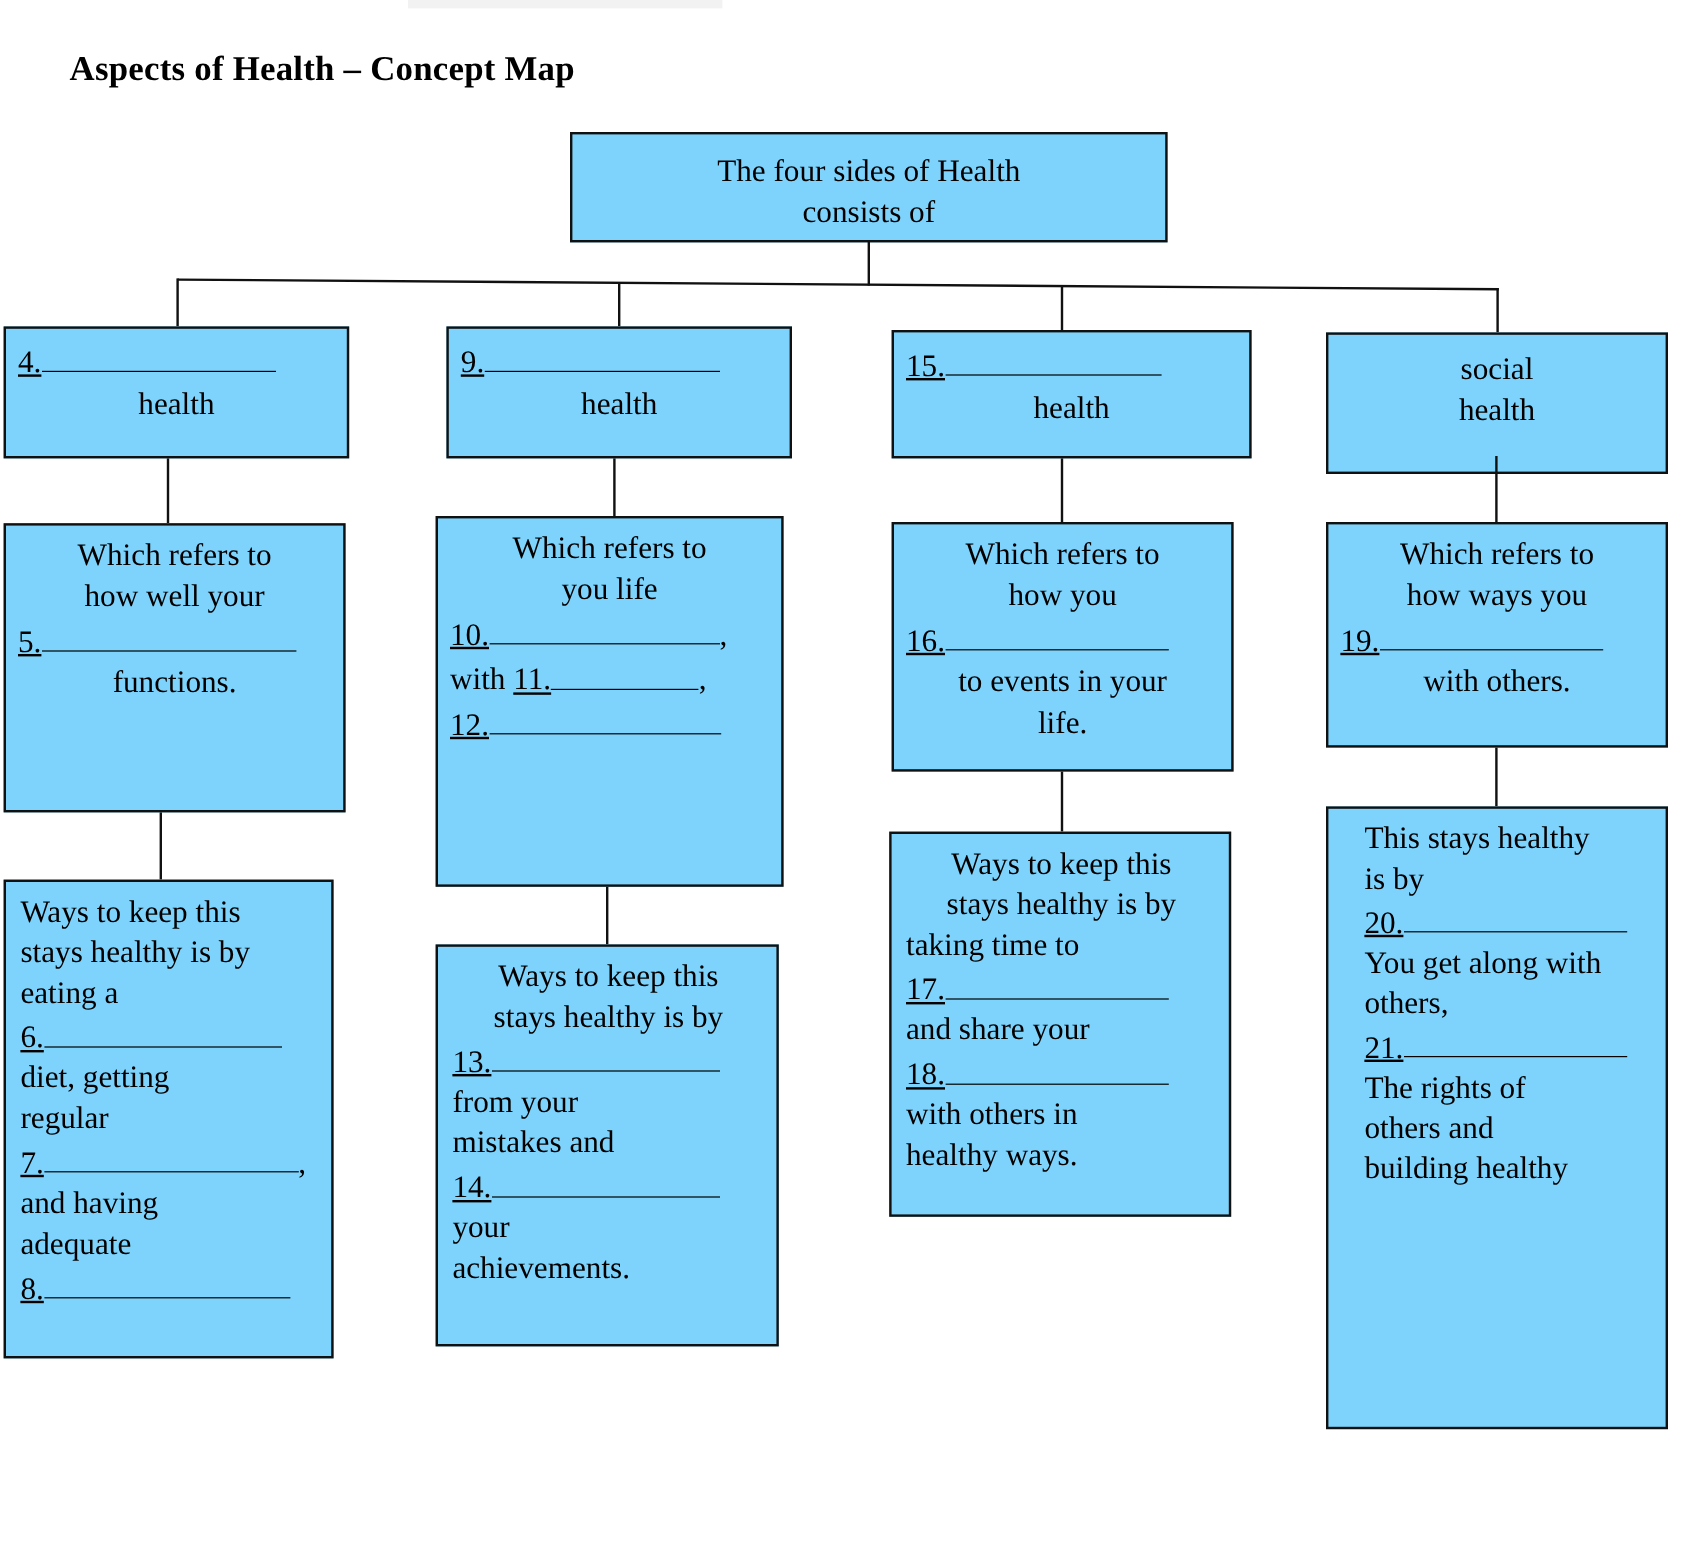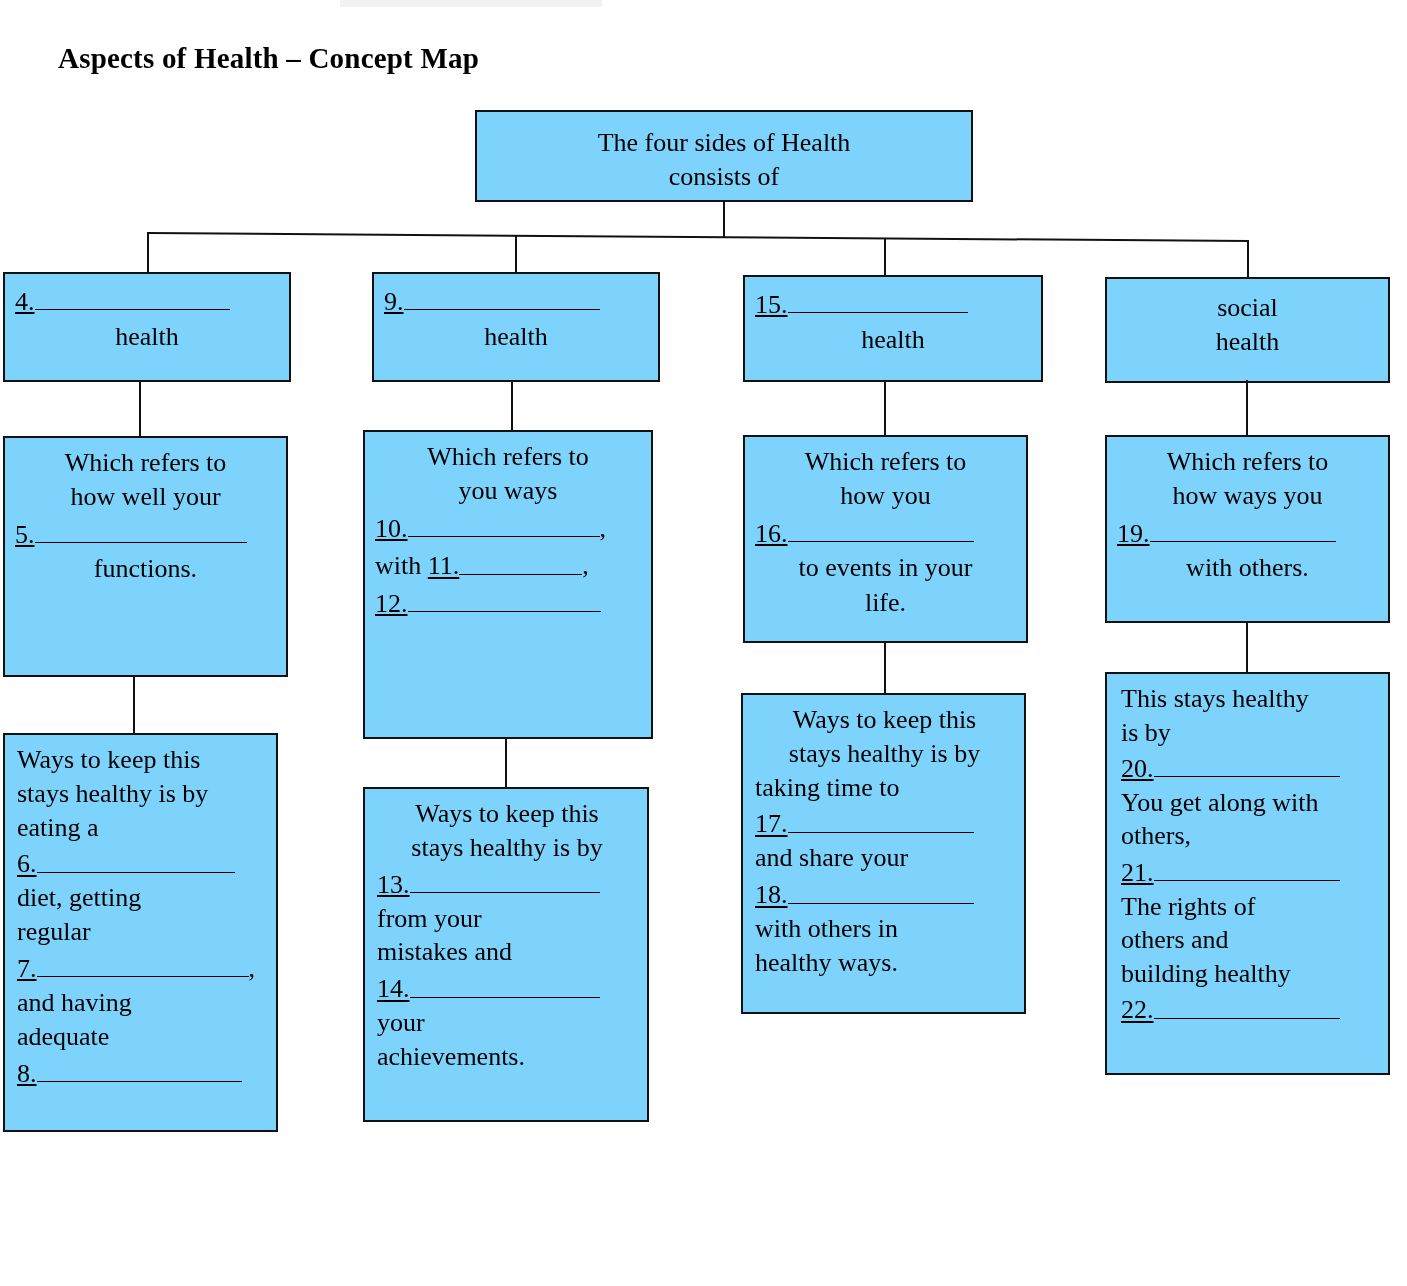--- a/index.html
+++ b/index.html
@@ -154,21 +154,21 @@
       </div>
       <div class="ctr">health</div>
     </div>
   </div>
 
   <div class="vline" style="left:511px; top:382px; height:48px;"></div>
 
   <div class="box" style="left:363px; top:430px; width:290px; height:309px;">
     <div class="pad">
       <div class="ctr">Which refers to</div>
-      <div class="ctr">you ways</div>
+      <div class="ctr">you life</div>
       <div class="fillrow lft">
         <span class="numlab">10.</span><span class="blank" style="width:192px;"></span><span>,</span>
       </div>
       <div class="fillrow lft">
         <span>with </span><span class="numlab">11.</span><span class="blank" style="width:123px;"></span><span>,</span>
       </div>
       <div class="fillrow lft">
         <span class="numlab">12.</span><span class="blank" style="width:193px;"></span>
       </div>
     </div>
@@ -228,21 +228,21 @@
       </div>
       <div class="lft">and share your</div>
       <div class="fillrow lft">
         <span class="numlab">18.</span><span class="blank" style="width:186px;"></span>
       </div>
       <div class="lft">with others in</div>
       <div class="lft">healthy ways.</div>
     </div>
   </div>
 
-  <div class="box" style="left:1105px; top:277px; width:285px; height:106px;">
+  <div class="box" style="left:1105px; top:277px; width:285px; height:118px;">
     <div class="pad ctr" style="padding-top:12px;">
       <div>social</div>
       <div>health</div>
     </div>
   </div>
 
   <div class="vline" style="left:1246px; top:380px; height:55px;"></div>
 
   <div class="box" style="left:1105px; top:435px; width:285px; height:188px;">
     <div class="pad">
@@ -250,34 +250,31 @@
       <div class="ctr">how ways you</div>
       <div class="fillrow lft">
         <span class="numlab">19.</span><span class="blank" style="width:186px;"></span>
       </div>
       <div class="ctr">with others.</div>
     </div>
   </div>
 
   <div class="vline" style="left:1246px; top:623px; height:49px;"></div>
 
-  <div class="box" style="left:1105px; top:672px; width:285px; height:403px; line-height:1.29;">
+  <div class="box" style="left:1105px; top:672px; width:285px; height:519px; line-height:1.29;padding-left:16px;">
     <div class="pad" style="padding-left:14px;">
       <div class="lft">This stays healthy</div>
       <div class="lft">is by</div>
       <div class="fillrow lft">
         <span class="numlab">20.</span><span class="blank" style="width:186px;"></span>
       </div>
       <div class="lft">You get along with</div>
       <div class="lft">others,</div>
       <div class="fillrow lft">
         <span class="numlab">21.</span><span class="blank" style="width:186px;"></span>
       </div>
       <div class="lft">The rights of</div>
       <div class="lft">others and</div>
       <div class="lft">building healthy</div>
-      <div class="fillrow lft">
-        <span class="numlab">22.</span><span class="blank" style="width:186px;"></span>
-      </div>
     </div>
   </div>
 
 </div>
 
 </body></html>

